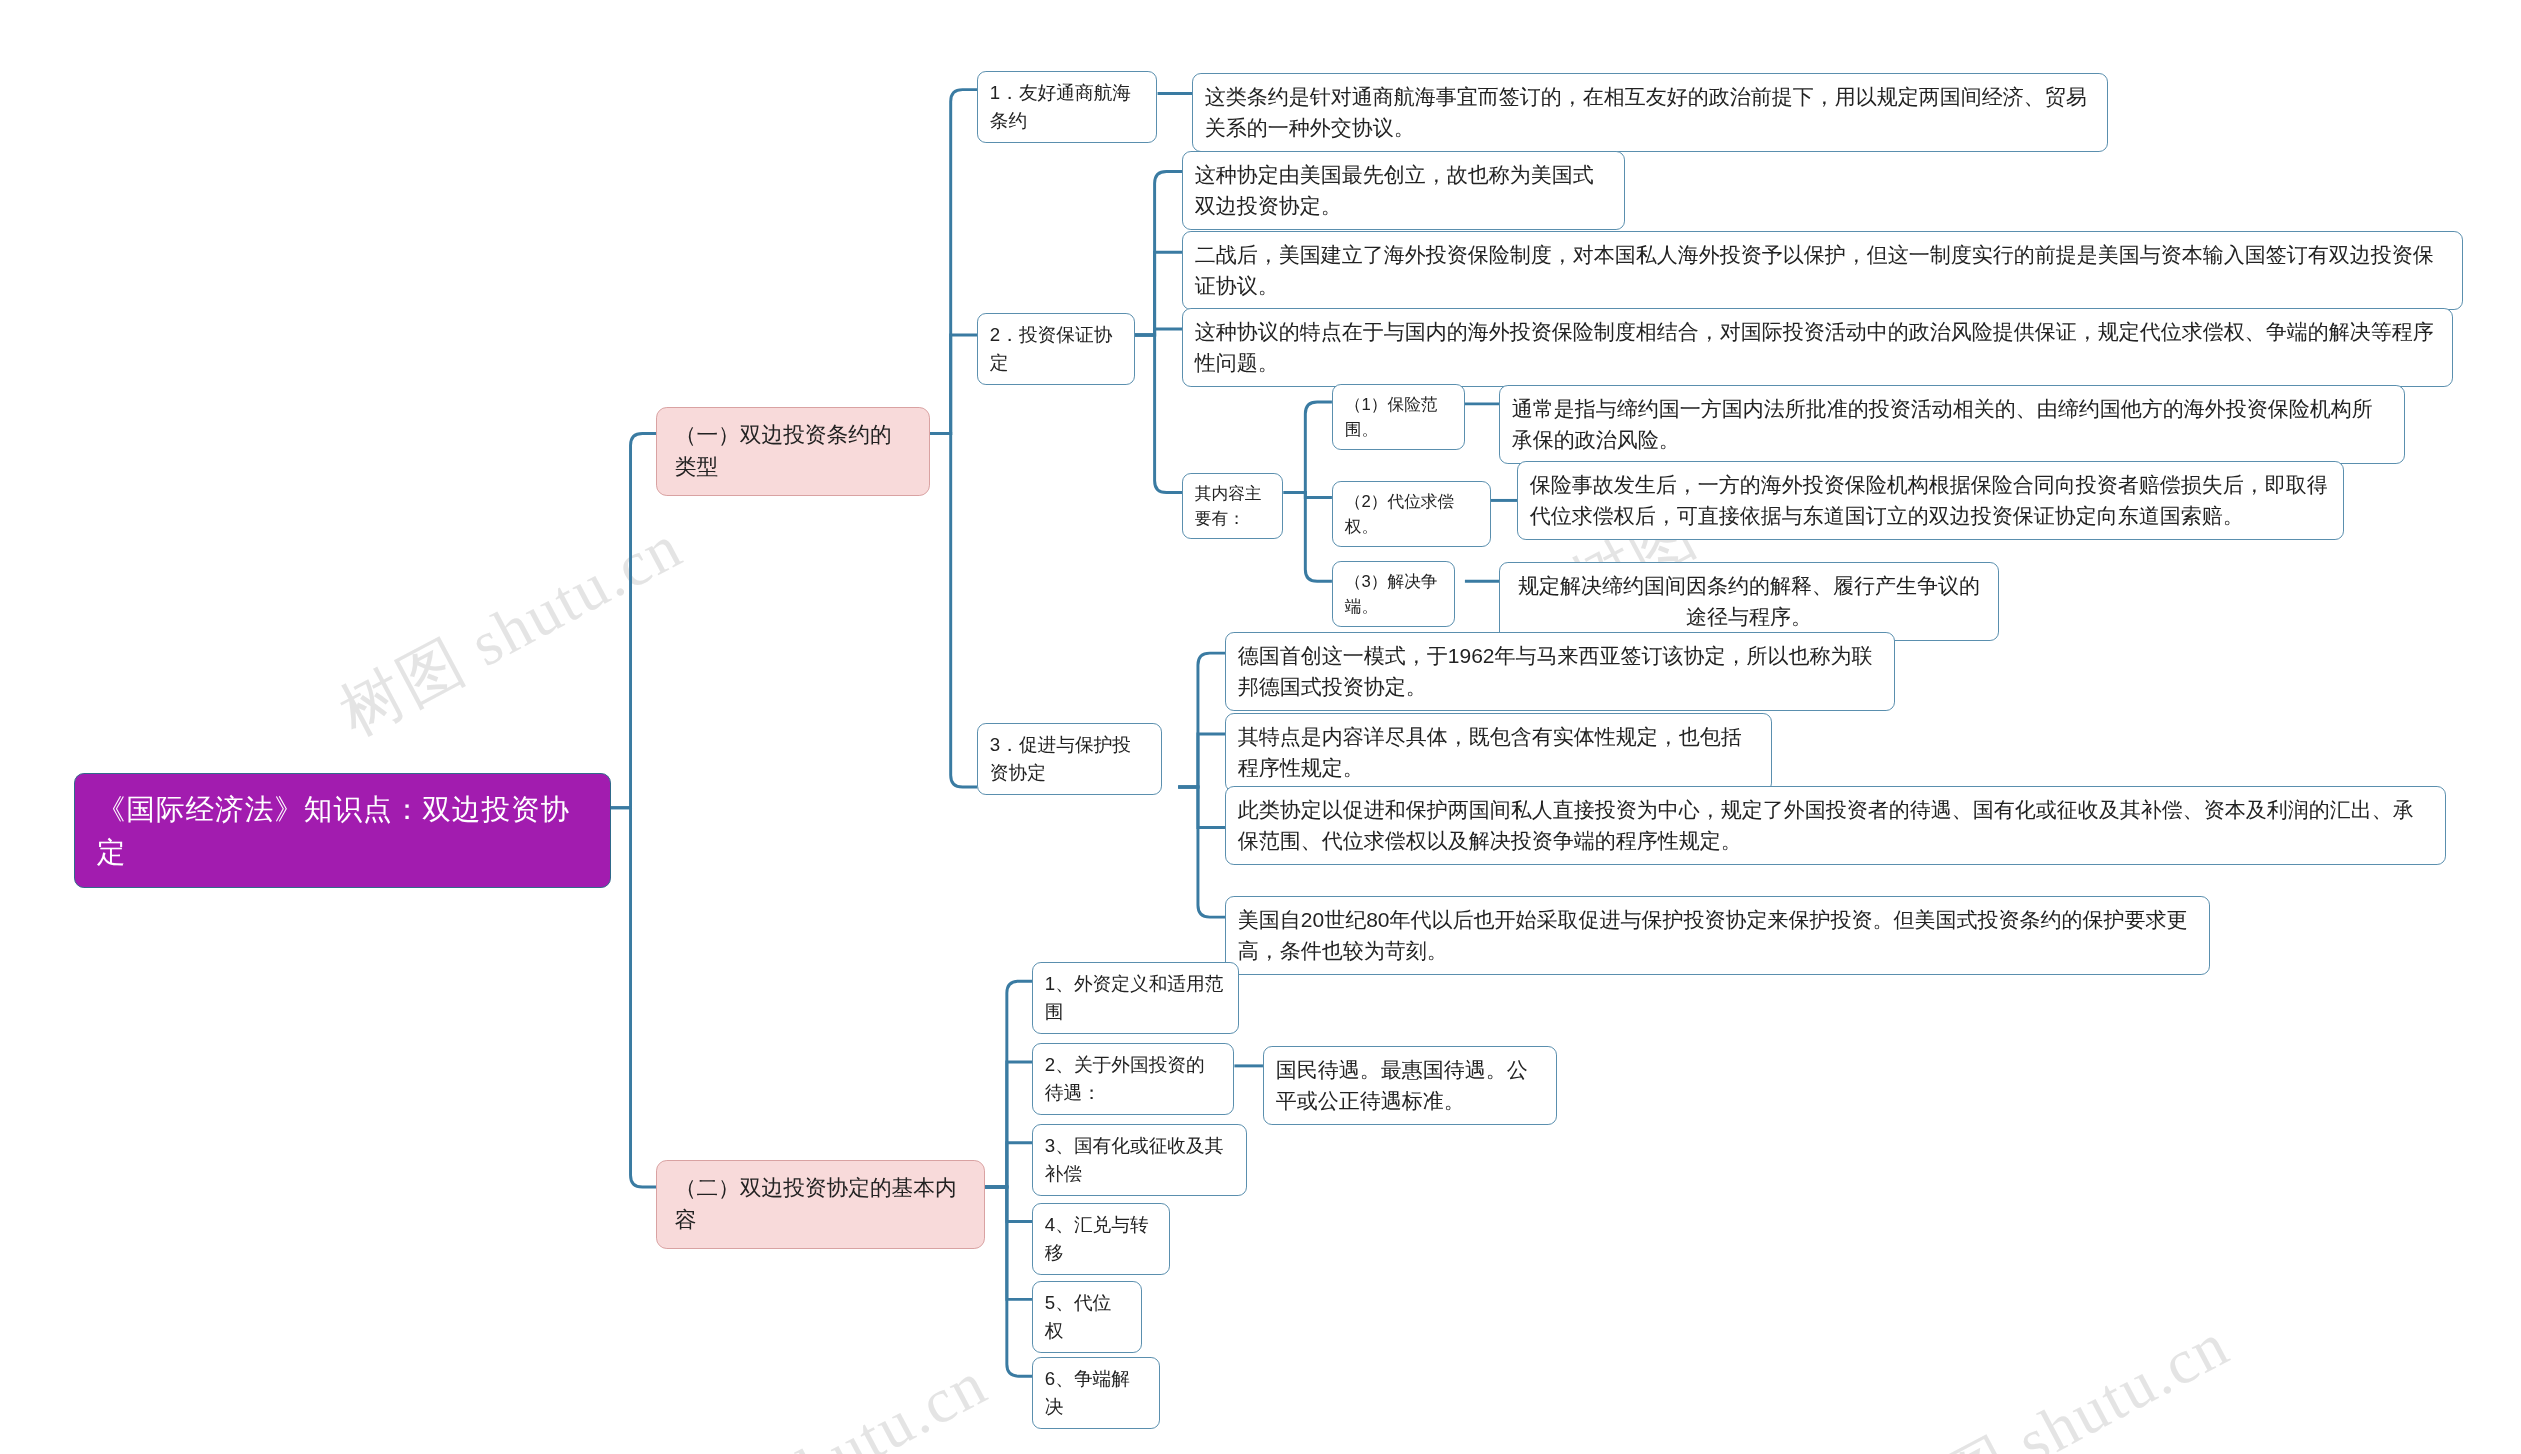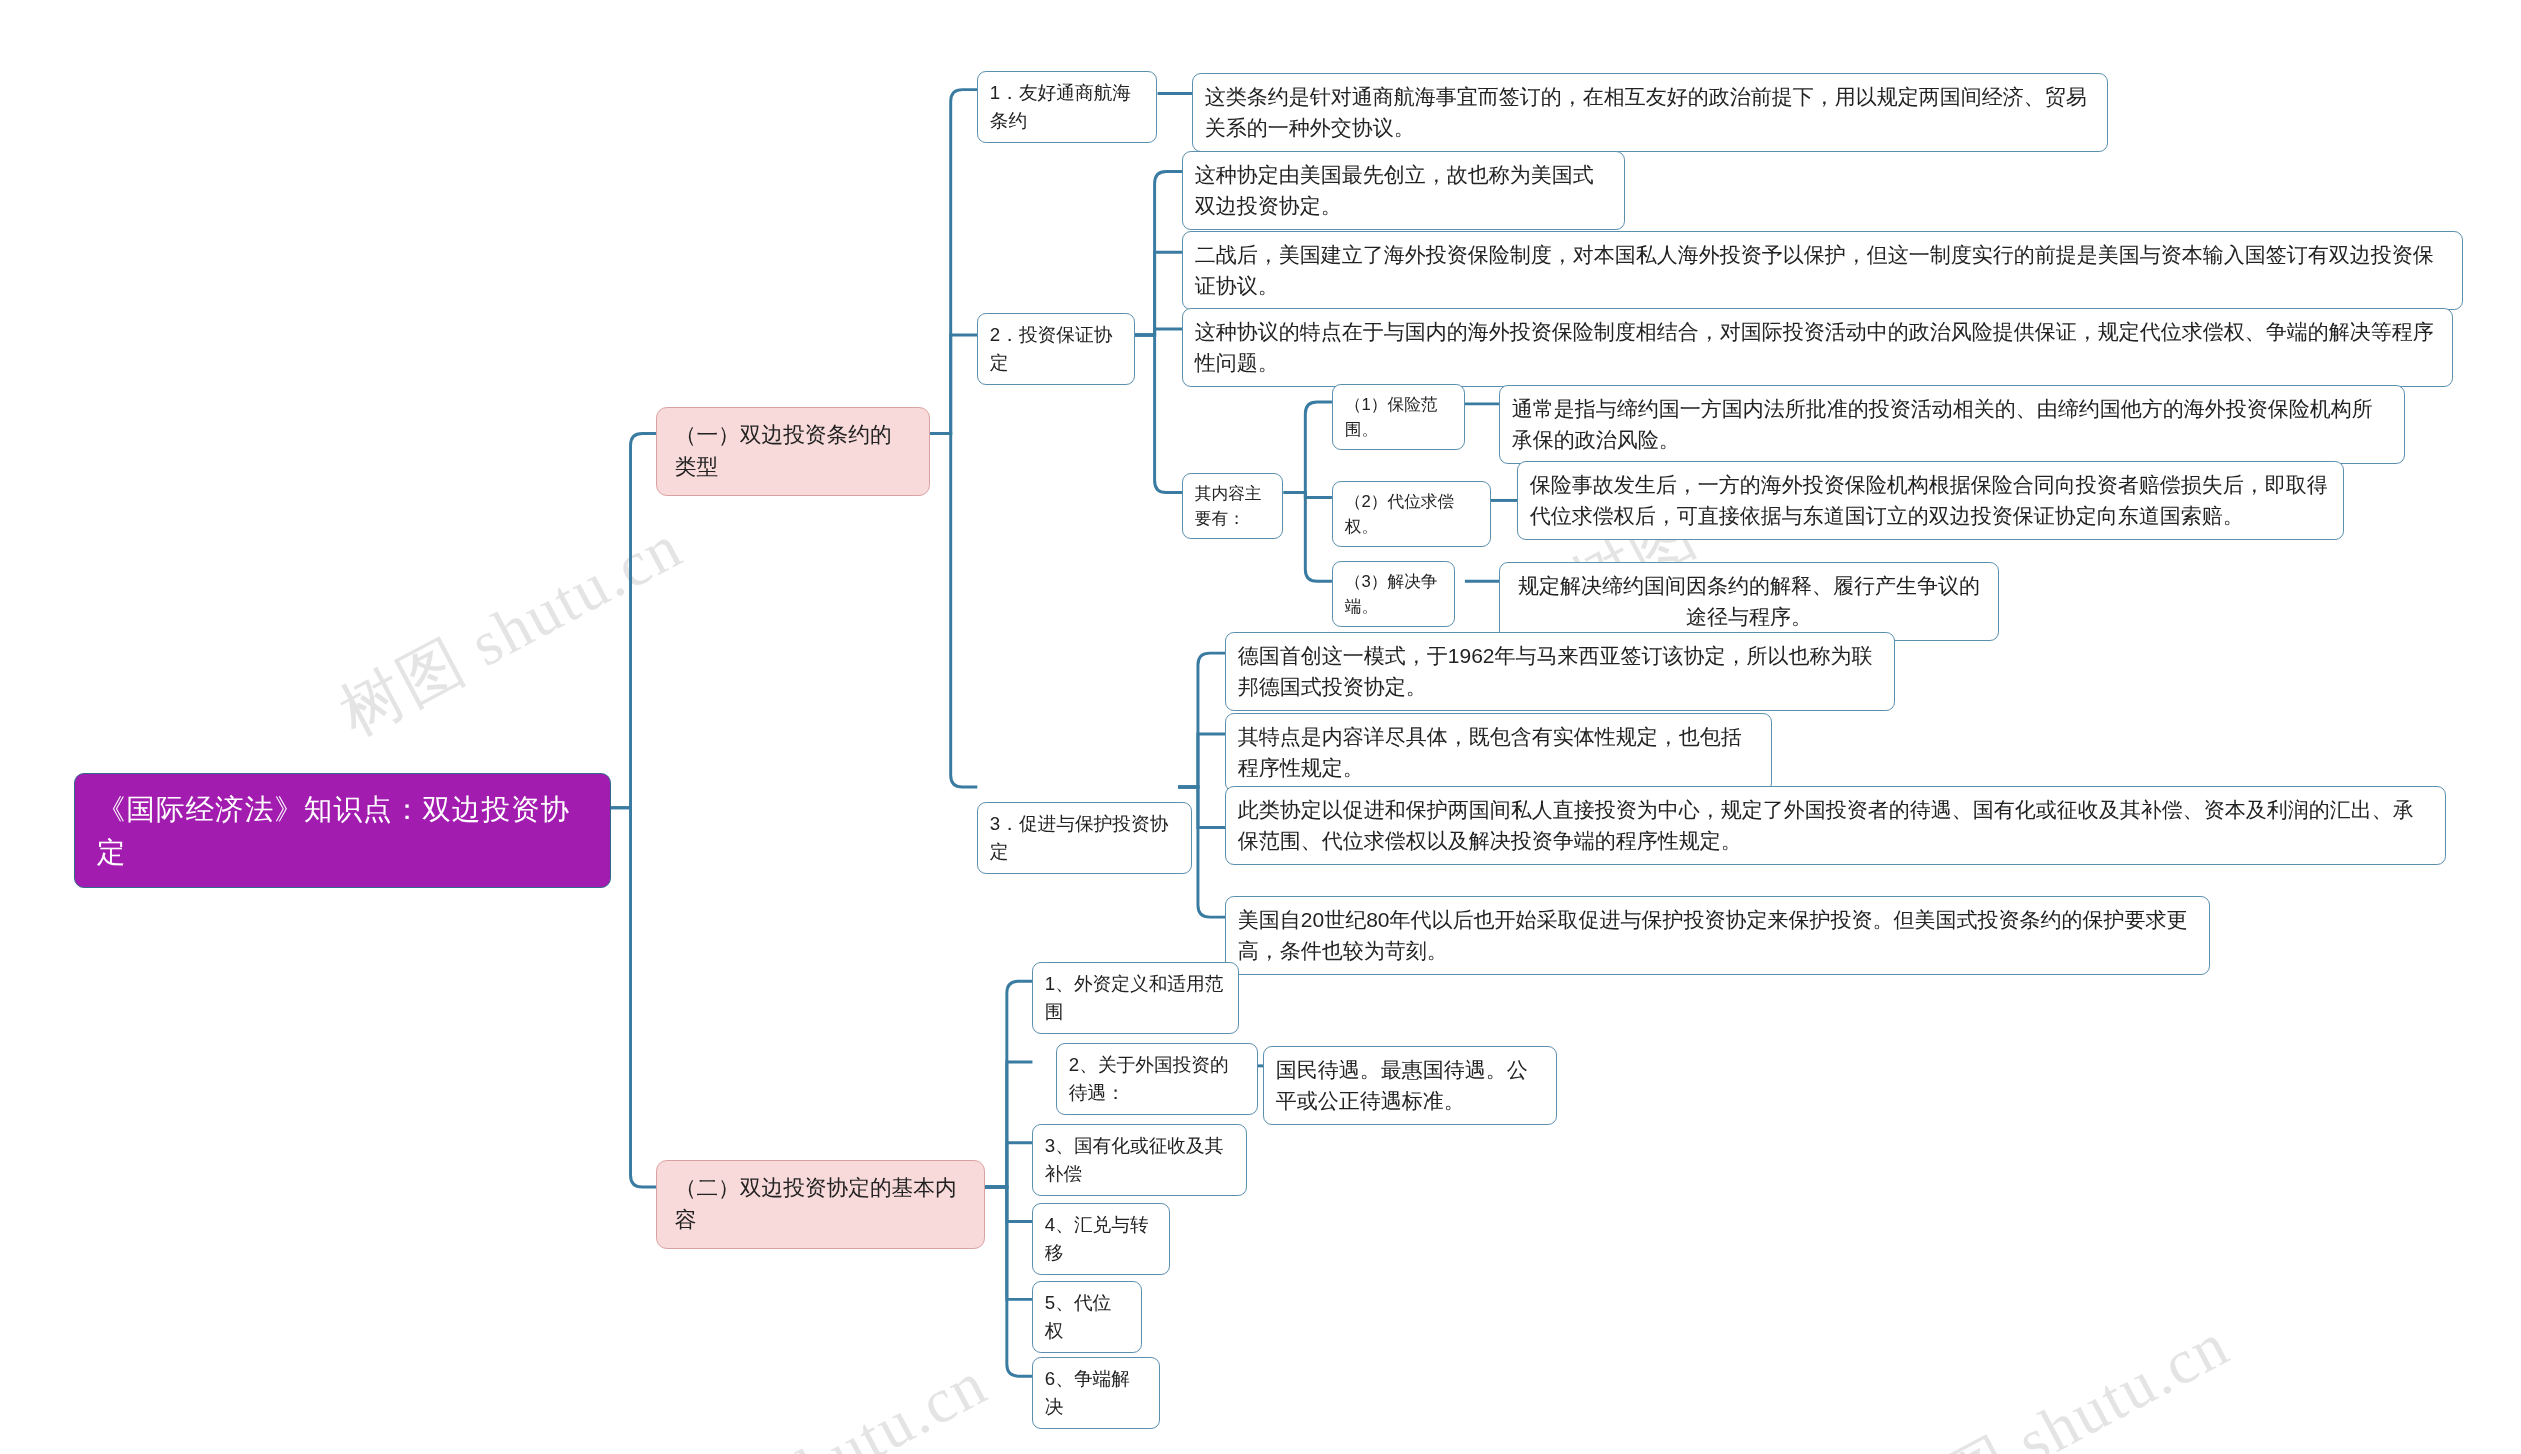--- a/index.html
+++ b/index.html
@@ -121,21 +121,21 @@
   <div class="node root" style="left:74px;top:773px;width:537px;justify-content:center;">《国际经济法》知识点：双边投资协定</div>
 
   <div class="node lvl1" style="left:656px;top:407px;width:274px;">（一）双边投资条约的类型</div>
 
   <div class="node lvl1" style="left:656px;top:1160px;width:329px;">（二）双边投资协定的基本内容</div>
 
   <div class="node lvl2" style="left:977px;top:71px;width:180px;">1．友好通商航海条约</div>
 
   <div class="node lvl2" style="left:977px;top:313px;width:158px;">2．投资保证协定</div>
 
-  <div class="node lvl2" style="left:977px;top:802px;width:215px;">3．促进与保护投资协定</div>
+  <div class="node lvl2" style="left:977px;top:723px;width:185px;">3．促进与保护投资协定</div>
 
   <div class="node leaf" style="left:1192px;top:73px;width:916px;">这类条约是针对通商航海事宜而签订的，在相互友好的政治前提下，用以规定两国间经济、贸易关系的一种外交协议。</div>
 
   <div class="node leaf" style="left:1182px;top:151px;width:443px;">这种协定由美国最先创立，故也称为美国式双边投资协定。</div>
 
   <div class="node leaf" style="left:1182px;top:231px;width:1281px;">二战后，美国建立了海外投资保险制度，对本国私人海外投资予以保护，但这一制度实行的前提是美国与资本输入国签订有双边投资保证协议。</div>
 
   <div class="node leaf" style="left:1182px;top:308px;width:1271px;">这种协议的特点在于与国内的海外投资保险制度相结合，对国际投资活动中的政治风险提供保证，规定代位求偿权、争端的解决等程序性问题。</div>
 
   <div class="node lvl3" style="left:1182px;top:473px;width:101px;">其内容主要有：</div>
@@ -152,21 +152,21 @@
   <div class="node leaf" style="left:1225px;top:632px;width:670px;">德国首创这一模式，于1962年与马来西亚签订该协定，所以也称为联邦德国式投资协定。</div>
 
   <div class="node leaf" style="left:1225px;top:713px;width:547px;">其特点是内容详尽具体，既包含有实体性规定，也包括程序性规定。</div>
 
   <div class="node leaf" style="left:1225px;top:786px;width:1221px;align-items:flex-start;">此类协定以促进和保护两国间私人直接投资为中心，规定了外国投资者的待遇、国有化或征收及其补偿、资本及利润的汇出、承保范围、代位求偿权以及解决投资争端的程序性规定。</div>
 
   <div class="node leaf" style="left:1225px;top:896px;width:985px;">美国自20世纪80年代以后也开始采取促进与保护投资协定来保护投资。但美国式投资条约的保护要求更高，条件也较为苛刻。</div>
 
   <div class="node lvl2" style="left:1032px;top:962px;width:207px;">1、外资定义和适用范围</div>
 
-  <div class="node lvl2" style="left:1032px;top:1043px;width:202px;margin-left:24px;">2、关于外国投资的待遇：</div>
+  <div class="node lvl2" style="left:1032px;top:1043px;width:202px;">2、关于外国投资的待遇：</div>
   <div class="node leaf" style="left:1263px;top:1046px;width:294px;">国民待遇。最惠国待遇。公平或公正待遇标准。</div>
 
   <div class="node lvl2" style="left:1032px;top:1124px;width:215px;">3、国有化或征收及其补偿</div>
 
   <div class="node lvl2" style="left:1032px;top:1203px;width:138px;">4、汇兑与转移</div>
 
   <div class="node lvl2" style="left:1032px;top:1281px;width:110px;">5、代位权</div>
 
   <div class="node lvl2" style="left:1032px;top:1357px;width:128px;">6、争端解决</div>
 

